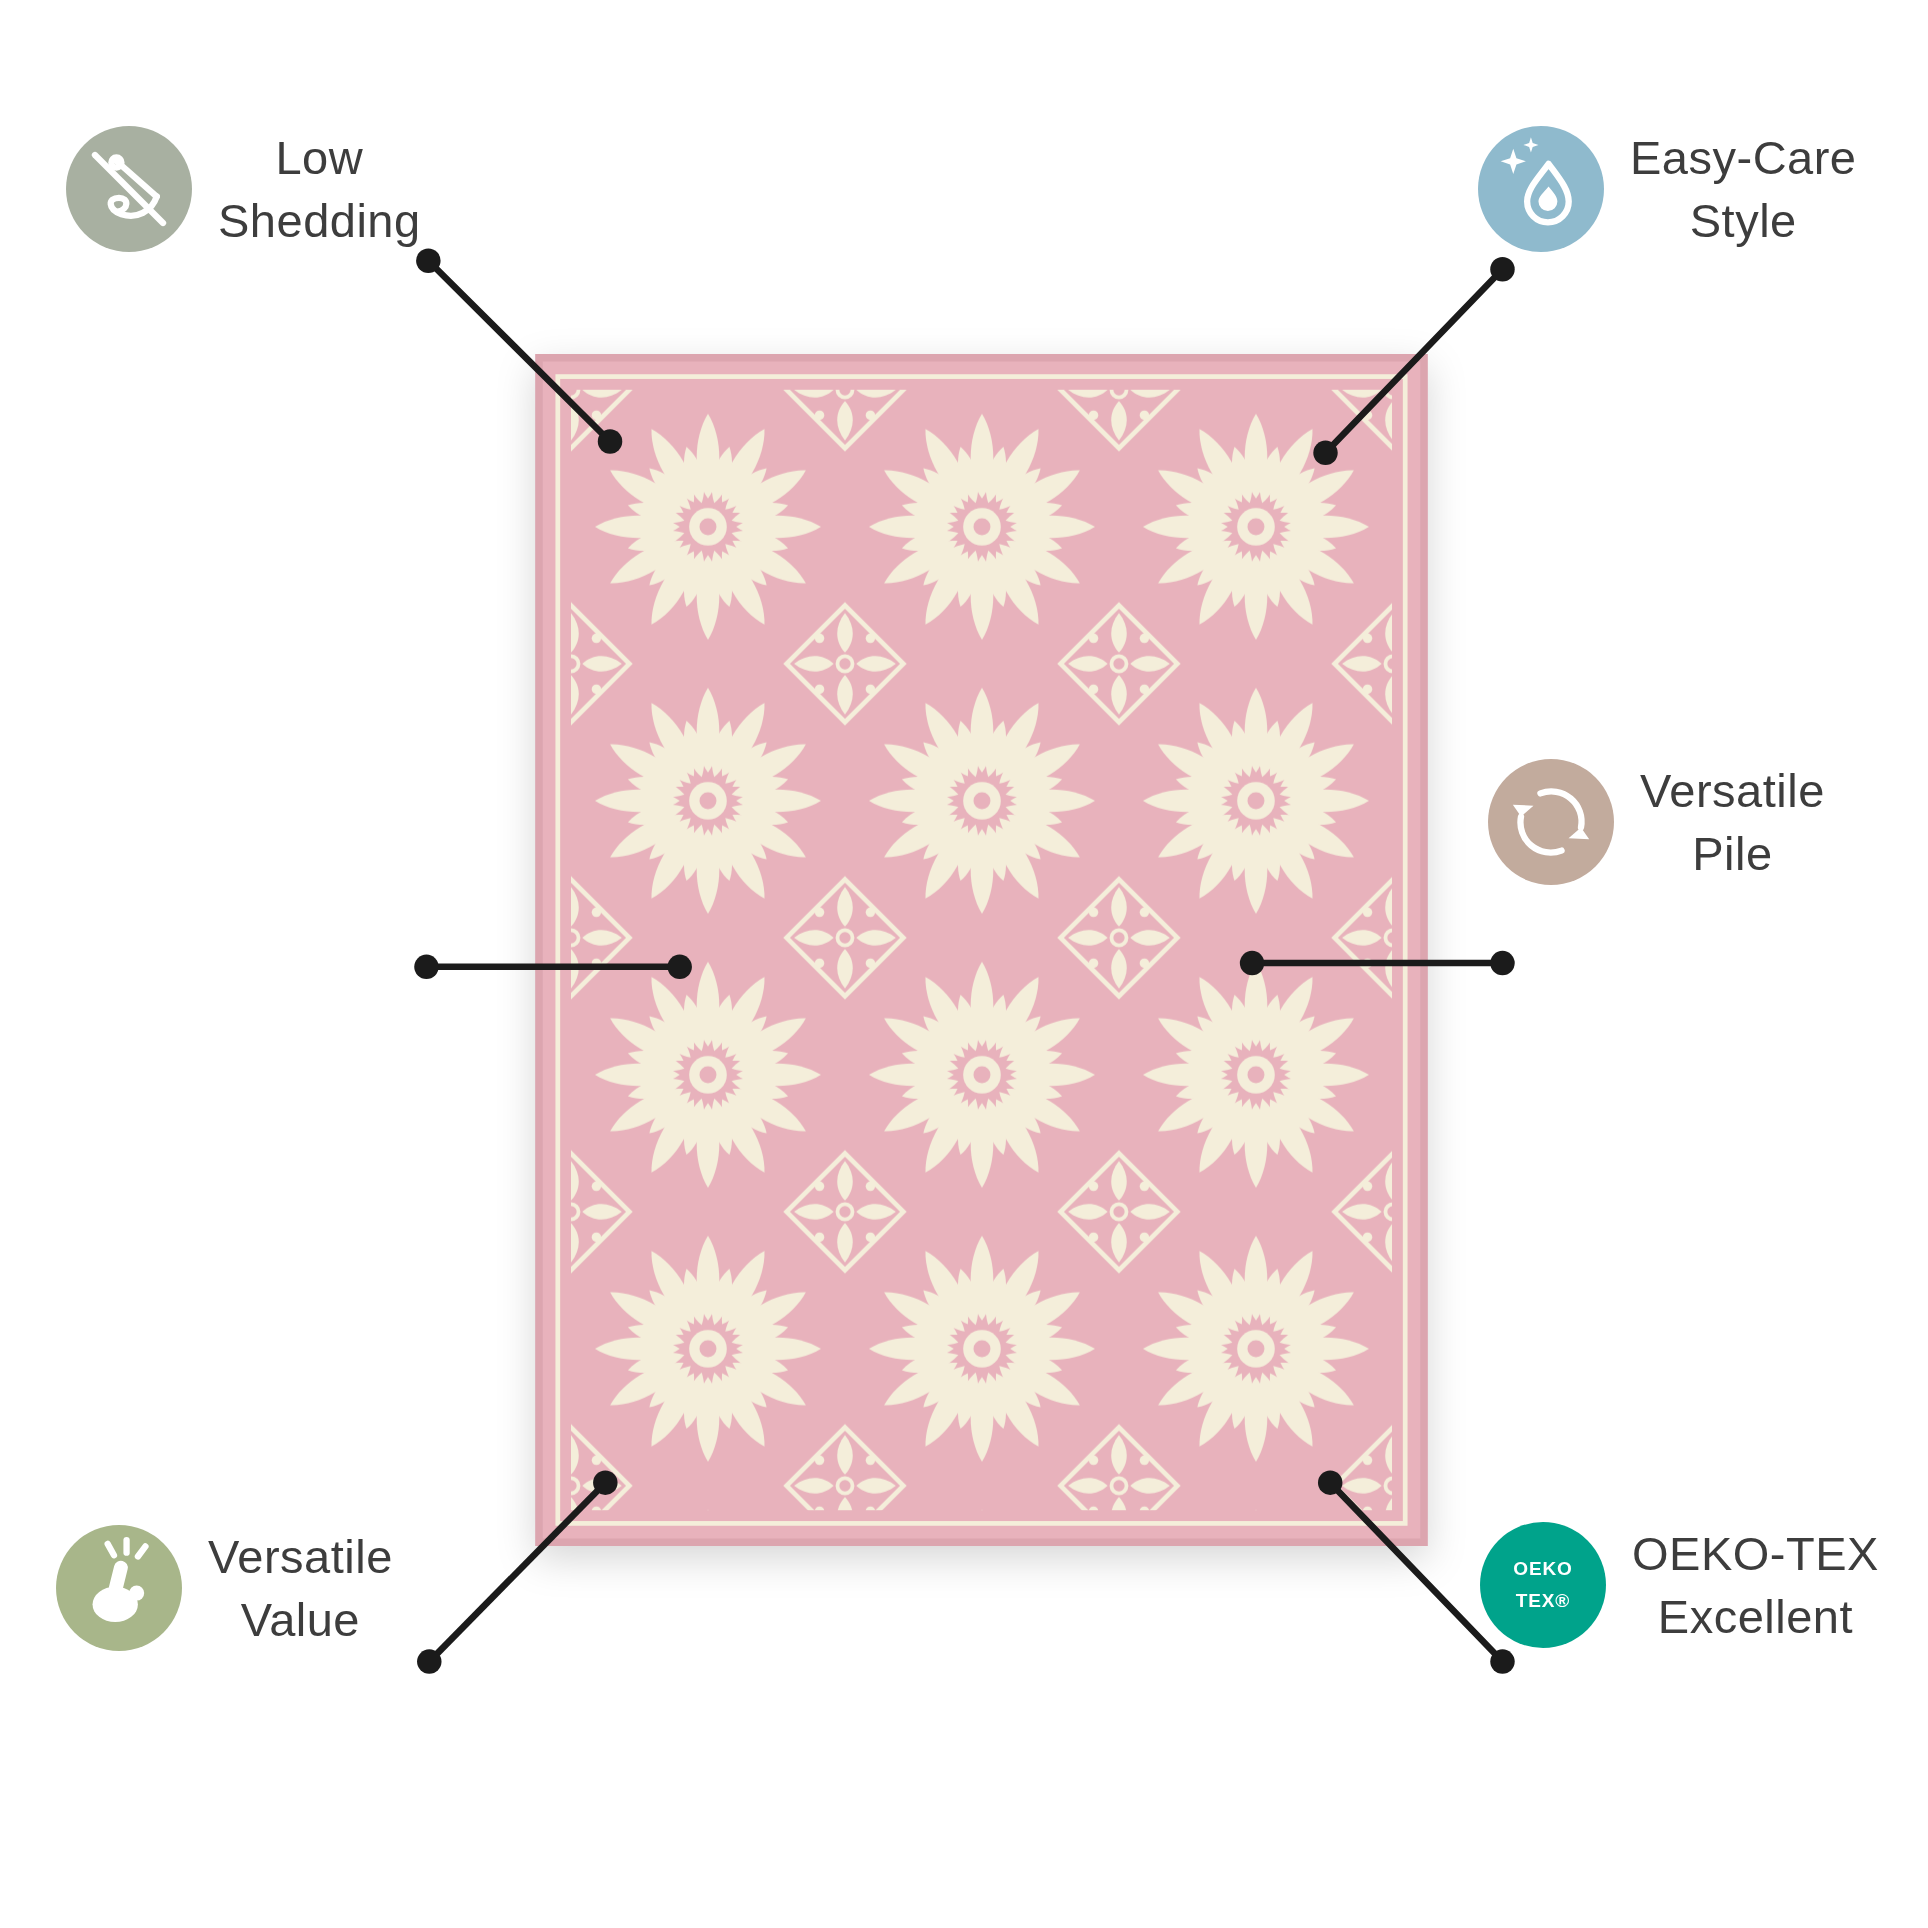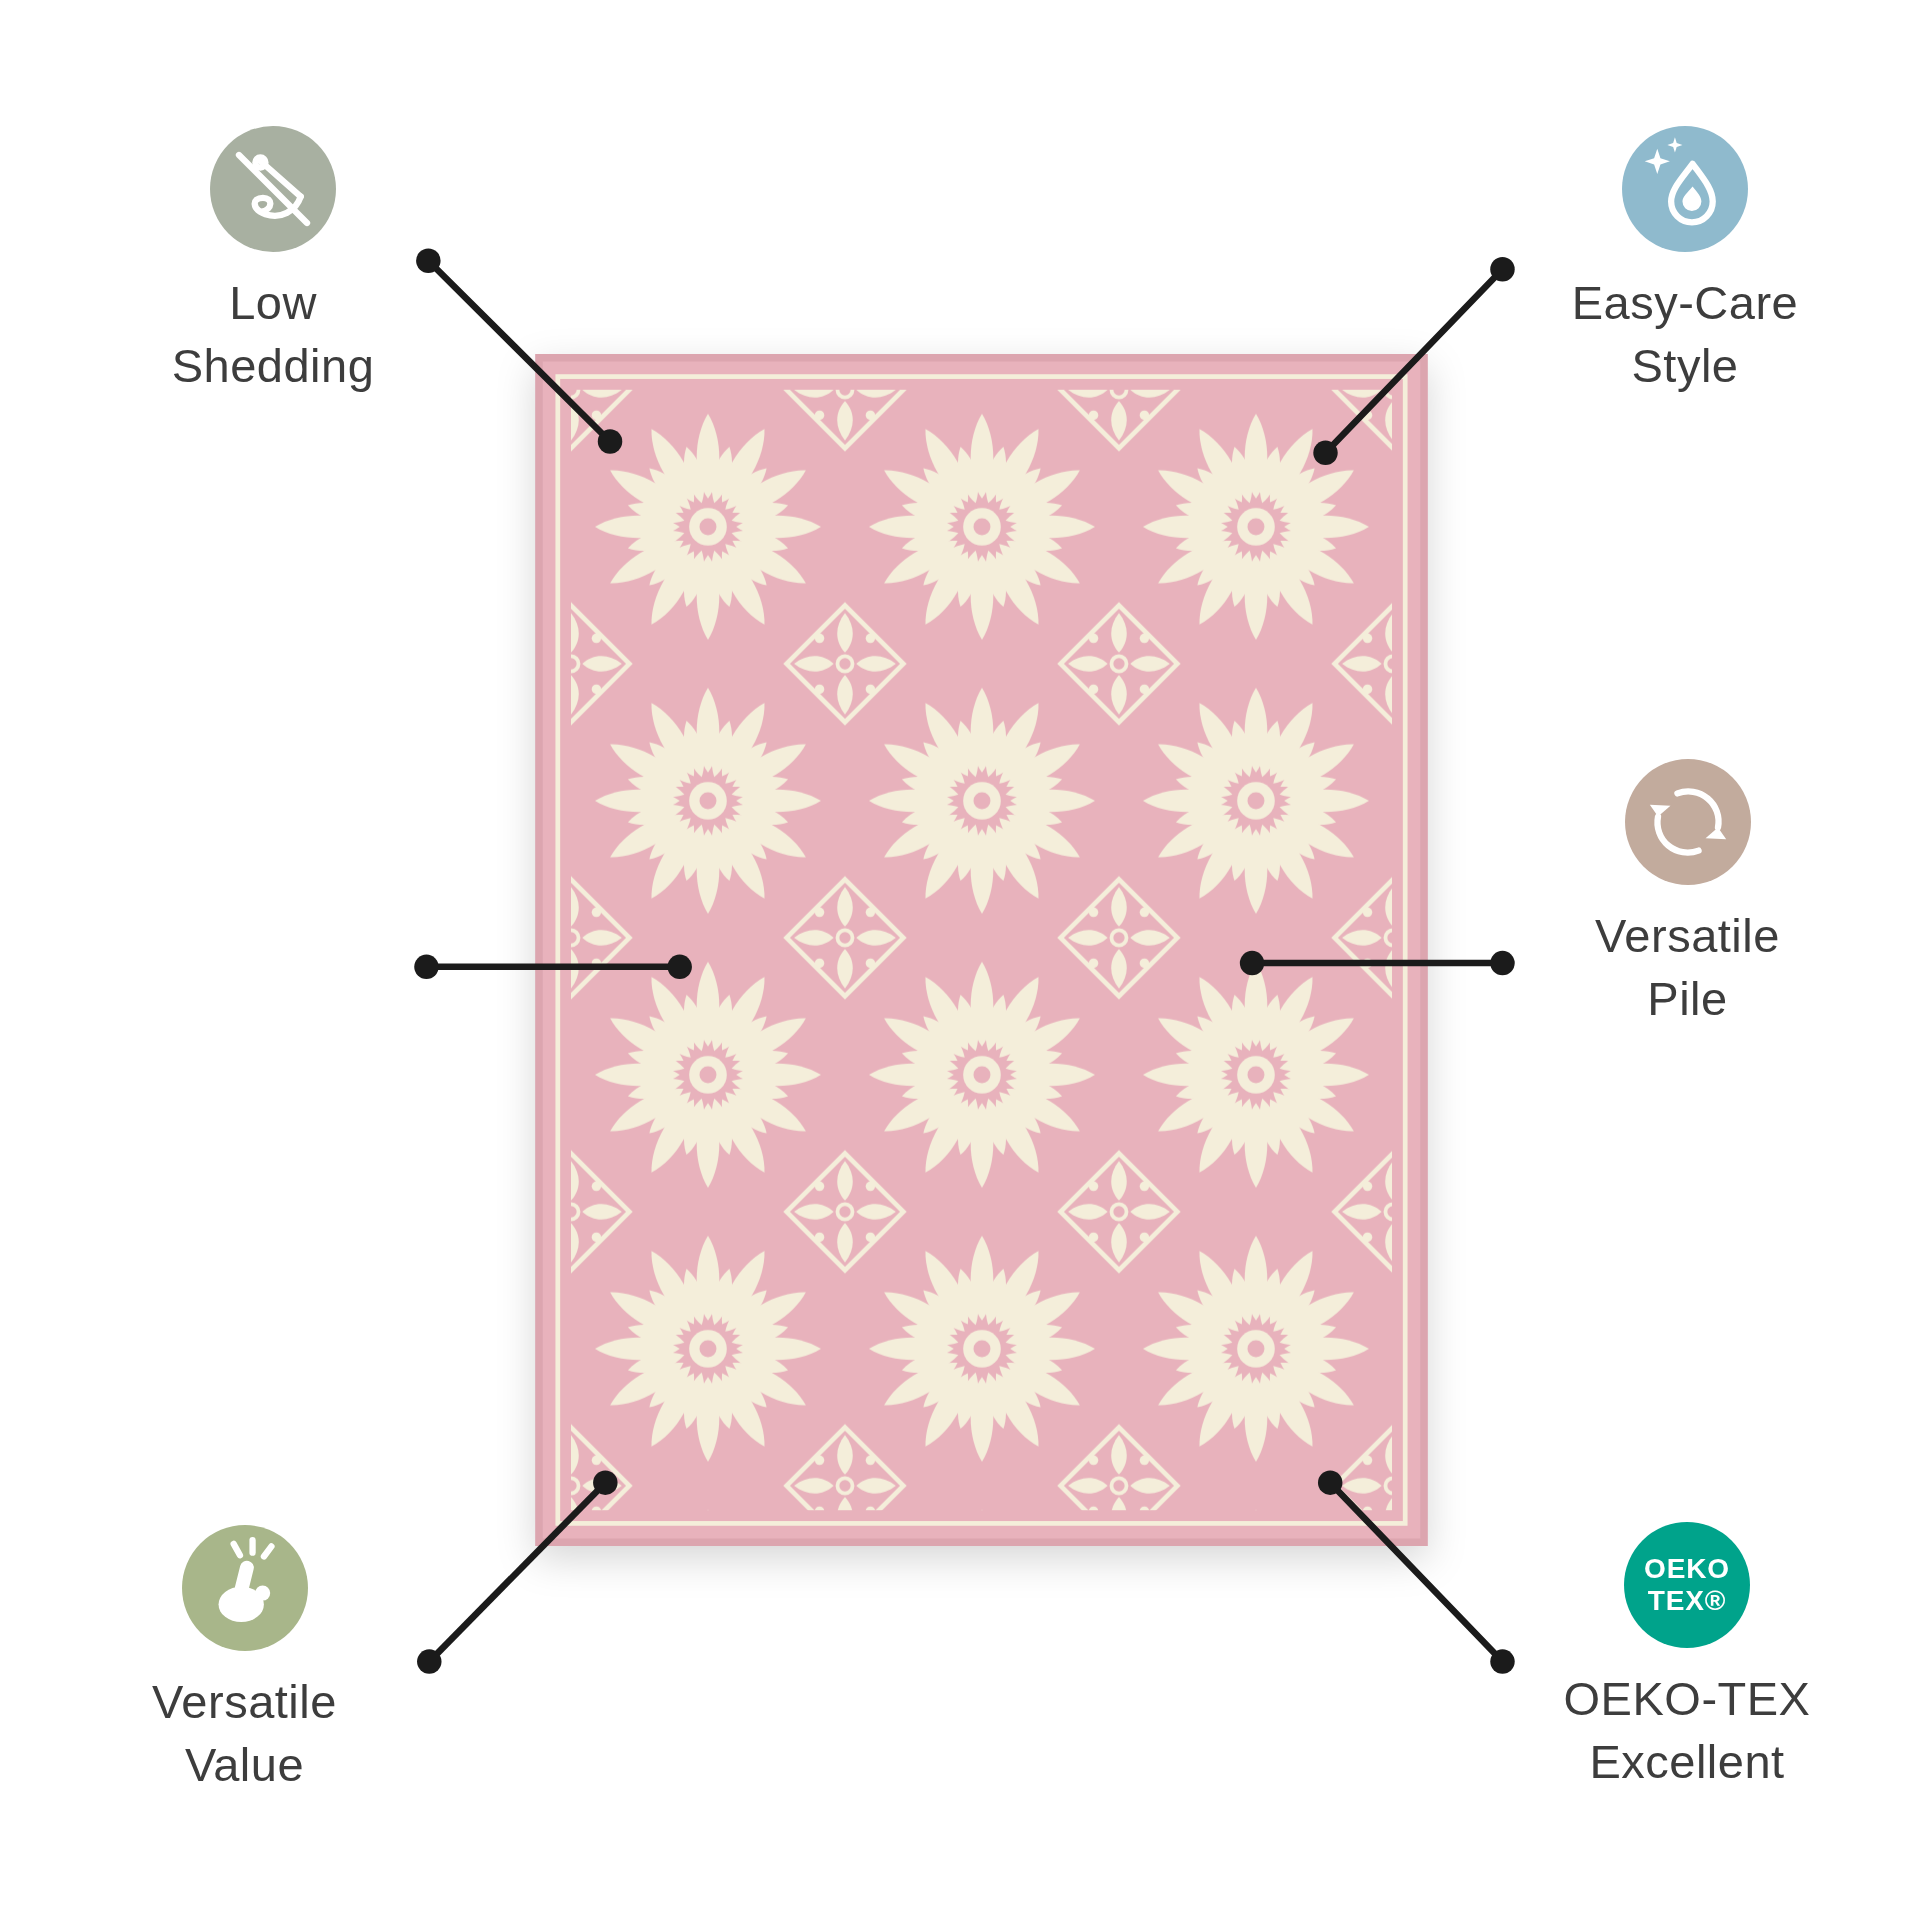--- a/index.html
+++ b/index.html
@@ -9,37 +9,37 @@
   .rug-wrap{position:absolute;left:535px;top:354px;z-index:2;
             filter:drop-shadow(0 13px 19px rgba(0,0,0,0.16))}
   .pat-fill{fill:var(--rug-pattern,#f4eeda)}
   .pat-stroke{stroke:var(--rug-pattern,#f4eeda)}
   .base-fill{fill:var(--rug-base,#e8b2bc)}
 
   .lines{position:absolute;inset:0;z-index:5;pointer-events:none}
   .lines line{stroke:var(--line,#1b1b1b);stroke-width:7;stroke-linecap:round}
   .lines circle{fill:var(--line,#1b1b1b)}
 
-  .feature{position:absolute;display:flex;flex-direction:column;align-items:center;gap:19px;z-index:6}
+  .feature{position:absolute;display:flex;flex-direction:row;align-items:center;gap:26px;z-index:6}
   .icon-circle{width:126px;height:126px;border-radius:50%;display:flex;align-items:center;justify-content:center;flex:none}
   .icon-circle svg{display:block}
   .label{font-size:47px;line-height:63px;color:var(--text,#3d3d3d);text-align:center;letter-spacing:0.5px}
   .label span{display:block;white-space:nowrap}
 
   .f-tl{left:66px;  top:126px;  width:414px}
   .f-ml{left:33px;  top:775px;  width:414px}
   .f-bl{left:56px;  top:1525px; width:377px}
   .f-tr{left:1478px;top:126px;  width:414px}
   .f-mr{left:1488px;top:759px;  width:399px}
   .f-br{left:1480px;top:1522px; width:414px}
 
   .glyph{stroke:#fff;stroke-width:5;fill:none;stroke-linecap:round;stroke-linejoin:round}
   .glyph-fill{fill:#fff;stroke:none}
   .ruler-tick{stroke:#d5a8b9;stroke-width:3;stroke-linecap:round}
-  .badge-text{color:#fff;font-weight:bold;font-size:28px;line-height:32px;text-align:center;letter-spacing:0.9px}
+  .badge-text{color:#fff;font-weight:bold;font-size:19px;line-height:32px;text-align:center;letter-spacing:0.9px}
   .badge-text span{display:block}
 </style>
 </head>
 <body>
 
 <div class="canvas">
 
   <div class="rug-wrap">
     <svg width="893" height="1192" viewBox="0 0 948 1266">
       <defs>

